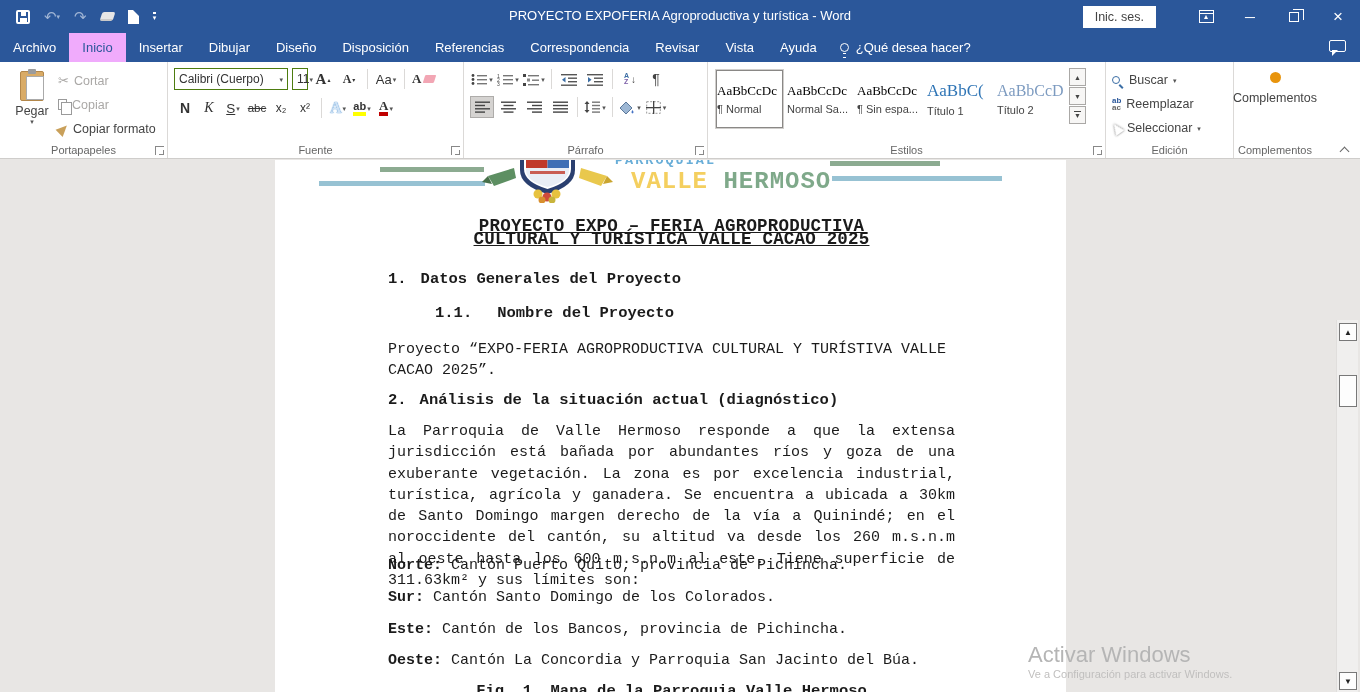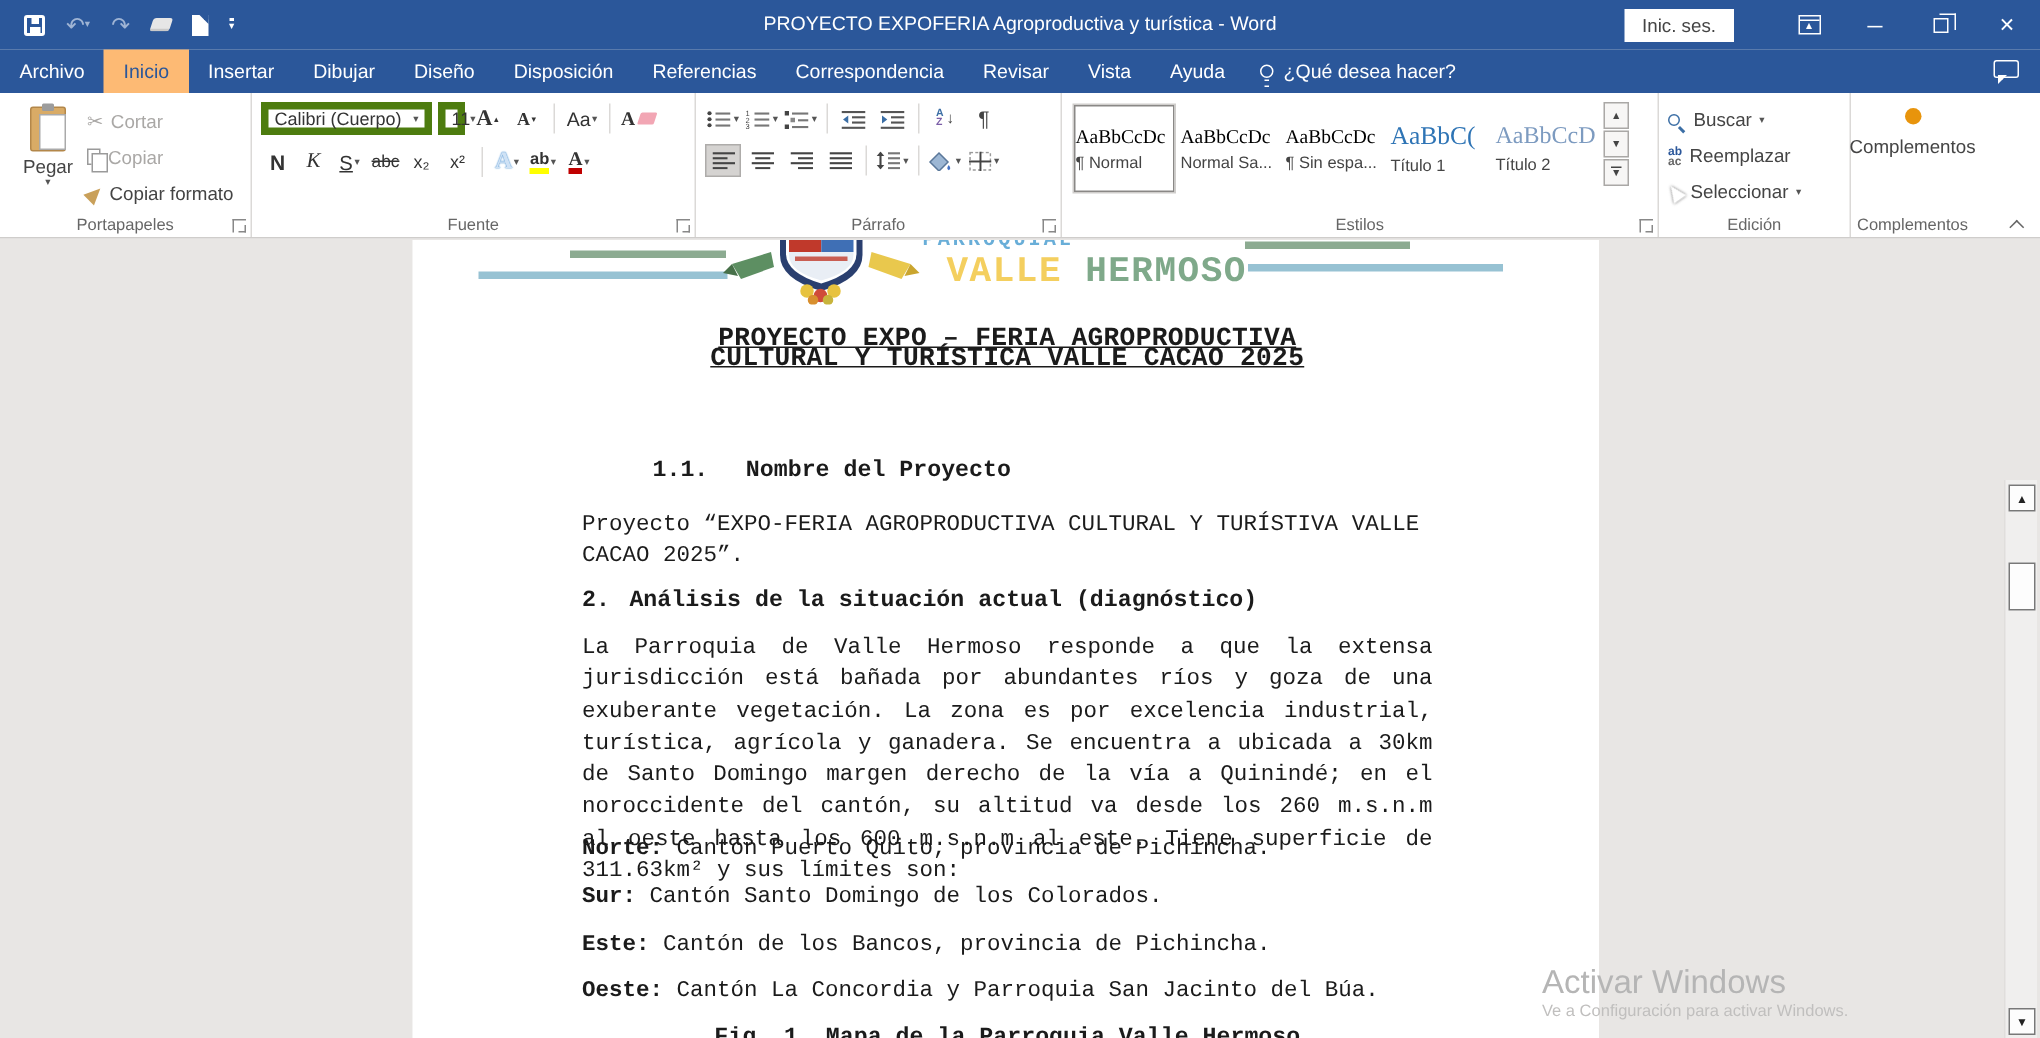--- a/index.html
+++ b/index.html
@@ -23,21 +23,21 @@
   .signin { background:#fff; color:#444; font-size:12.5px; padding:4px 12px; margin-right:28px; }
   .winbtn { width:44px; height:33px; display:flex; align-items:center; justify-content:center; color:#fff; font-size:14px; }
   .ribopt { width:15px; height:13px; border:1px solid #fff; position:relative; font-size:8px; color:#fff; text-align:center; line-height:11px; }
   .ribopt::before { content:""; position:absolute; top:2px; left:0; right:0; border-top:1px solid #fff; }
   .restore-sq { width:10px; height:10px; border:1px solid #fff; position:relative; background:transparent; }
   .restore-sq::before { content:""; position:absolute; top:-4px; left:3px; width:10px; height:10px; border:1px solid #fff; border-bottom:none; border-left:none; }
 
   
   .tabrow { position:absolute; top:33px; left:0; right:0; height:29px; background:#2b579a; display:flex; align-items:stretch; color:#fff; font-size:13px; }
   .tab { padding:0 13px; display:flex; align-items:center; }
-  .tab.active { background:#fdba74; color:#2b579a; }
+  .tab.active { background:#f0abfc; color:#2b579a; }
   .tellme { display:flex; align-items:center; gap:7px; padding:0 10px; }
   .bulb { width:9px; height:9px; border:1.5px solid #fff; border-radius:50%; position:relative; }
   .bulb::after { content:""; position:absolute; left:2px; top:9px; width:3px; height:3px; border-bottom:1.5px solid #fff; border-top:1.5px solid #fff; }
   .comment-bubble { position:absolute; right:14px; top:7px; width:17px; height:12px; border:1.5px solid #fff; border-radius:2px; }
   .comment-bubble::after { content:""; position:absolute; left:2px; bottom:-5px; border:3px solid transparent; border-top-color:#fff; border-left-color:#fff; }
 
   
   .ribbon { position:absolute; top:62px; left:0; right:0; height:97px; background:#fff; border-bottom:1px solid #cfcdcb; display:flex; }
   .group { position:relative; border-right:1px solid #dbd9d7; padding:6px 6px 18px 6px; }
   .group-label { position:absolute; bottom:2px; left:0; right:0; text-align:center; font-size:11px; color:#666; }
@@ -53,21 +53,21 @@
   .clipicon { width:24px; height:30px; background:#d9ab66; border:1px solid #b3874a; border-radius:2px; position:relative; margin-bottom:3px; }
   .clipicon::before { content:""; position:absolute; top:-3px; left:7px; width:8px; height:5px; background:#9c9c9c; border-radius:1px; }
   .clipicon::after { content:""; position:absolute; top:4px; left:5px; width:16px; height:22px; background:#fff; border:1px solid #aaa; }
   .scissors { font-size:13px; }
   .copyicon { width:9px; height:11px; border:1px solid #9a9a9a; background:#fff; position:relative; }
   .copyicon::after { content:""; position:absolute; top:2px; left:2px; width:9px; height:11px; border:1px solid #9a9a9a; background:#fff; }
   .brush { width:0; height:0; border-left:5px solid transparent; border-right:5px solid transparent; border-bottom:11px solid #c9a05a; transform:rotate(45deg); }
 
   
   .g-font { width:296px; }
-  .combo { display:flex; align-items:center; justify-content:space-between; border:5px solid #4d7c0f; background:#fff; font-size:12px; color:#333; height:22px; padding:0 4px; }
+  .combo { display:flex; align-items:center; justify-content:space-between; border:1px solid #4d7c0f; background:#fff; font-size:12px; color:#333; height:22px; padding:0 4px; }
   .frow { display:flex; align-items:center; gap:2px; }
   .fbtn { min-width:22px; height:22px; display:flex; align-items:center; justify-content:center; color:#333; gap:1px; }
   .sep-v { width:1px; height:20px; background:#dbd9d7; margin:0 3px; }
   .fx-a { font-size:16px; font-weight:bold; color:#cfe2f5; text-shadow:0 0 1px #5b9bd5, 0 0 1px #5b9bd5; font-family:"Liberation Serif",serif; }
   .hl-ab { font-size:11px; font-weight:bold; color:#333; border-bottom:4px solid #ffff00; line-height:11px; }
   .fc-a { font-size:13px; font-weight:bold; color:#333; border-bottom:4px solid #c00000; line-height:12px; font-family:"Liberation Serif",serif; }
   .eraser2 { width:11px; height:8px; background:#f2a6b4; transform:skewX(-18deg); border-radius:1px; margin-left:2px; }
 
   
   .g-para { width:244px; }
@@ -503,20 +503,23 @@
         <div class="logo-parroquial">PARROQUIAL</div>
         <div class="logo-vh">
           <span class="lv">VALLE</span>
           <span class="lh">HERMOSO</span>
         </div>
       </div>
 
       <div class="doc-title" style="top:56px;">PROYECTO EXPO – FERIA AGROPRODUCTIVA</div>
       <div class="doc-title" style="top:69px;">CULTURAL Y TURÍSTICA VALLE CACAO 2025</div>
 
+      <div class="dhead" style="top:110px;">
+        <span class="hnum" style="margin-right:14px;">1.</span><span>Datos Generales del Proyecto</span>
+      </div>
 
       <div class="dhead" style="top:144px; left:160px;">
         <span class="hnum" style="margin-right:25px;">1.1.</span><span>Nombre del Proyecto</span>
       </div>
 
       <div class="dpara" style="top:179px;">Proyecto “EXPO-FERIA AGROPRODUCTIVA CULTURAL Y TURÍSTIVA VALLE CACAO 2025”.</div>
 
       <div class="dhead" style="top:231px;">
         <span class="hnum" style="margin-right:13px;">2.</span><span>Análisis de la situación actual (diagnóstico)</span>
       </div>

